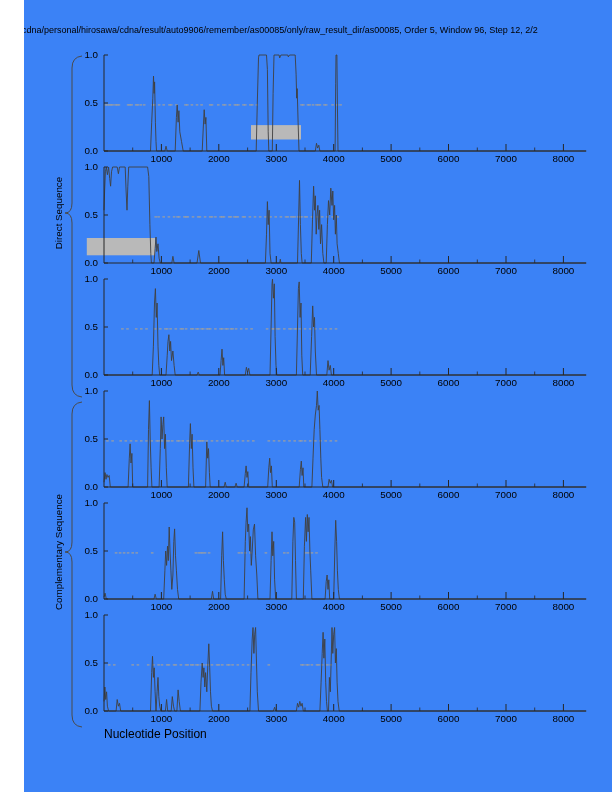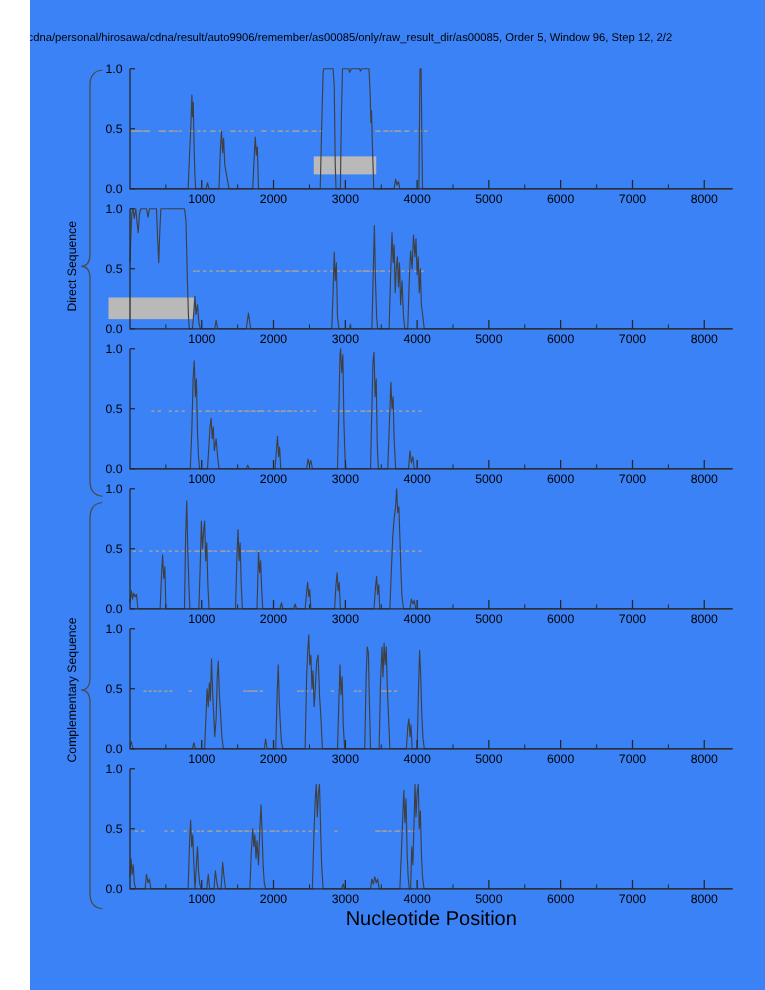--- a/index.html
+++ b/index.html
@@ -1,19 +1,19 @@
 <!DOCTYPE html>
 <html><head>
 <meta charset="utf-8">
 <style>
   html,body{margin:0;padding:0;background:#fff;}
   .page{position:relative;width:612px;height:792px;background:#3b82f6;overflow:hidden;
         font-family:"Liberation Sans",sans-serif;color:#000;margin-left:24px;}
   .fig-title{position:absolute;left:-2px;top:25px;font-size:9px;white-space:nowrap;color:#000;}
-  .x-axis-label{position:absolute;left:80px;top:727px;width:482px;text-align:center;font-size:16px;}
+  .x-axis-label{position:absolute;left:80px;top:727px;width:482px;font-size:12px;}
   .group-label{position:absolute;text-align:center;font-size:9.8px;transform:rotate(-90deg);}
   .group-label.g1{left:-34px;top:206px;width:140px;height:14px;}
   .group-label.g2{left:-49px;top:545px;width:170px;height:14px;}
   svg text{font-family:"Liberation Sans",sans-serif;}
   #chart{position:absolute;left:0;top:0;}
 </style>
 </head>
 <body>
 
 <div class="page">

